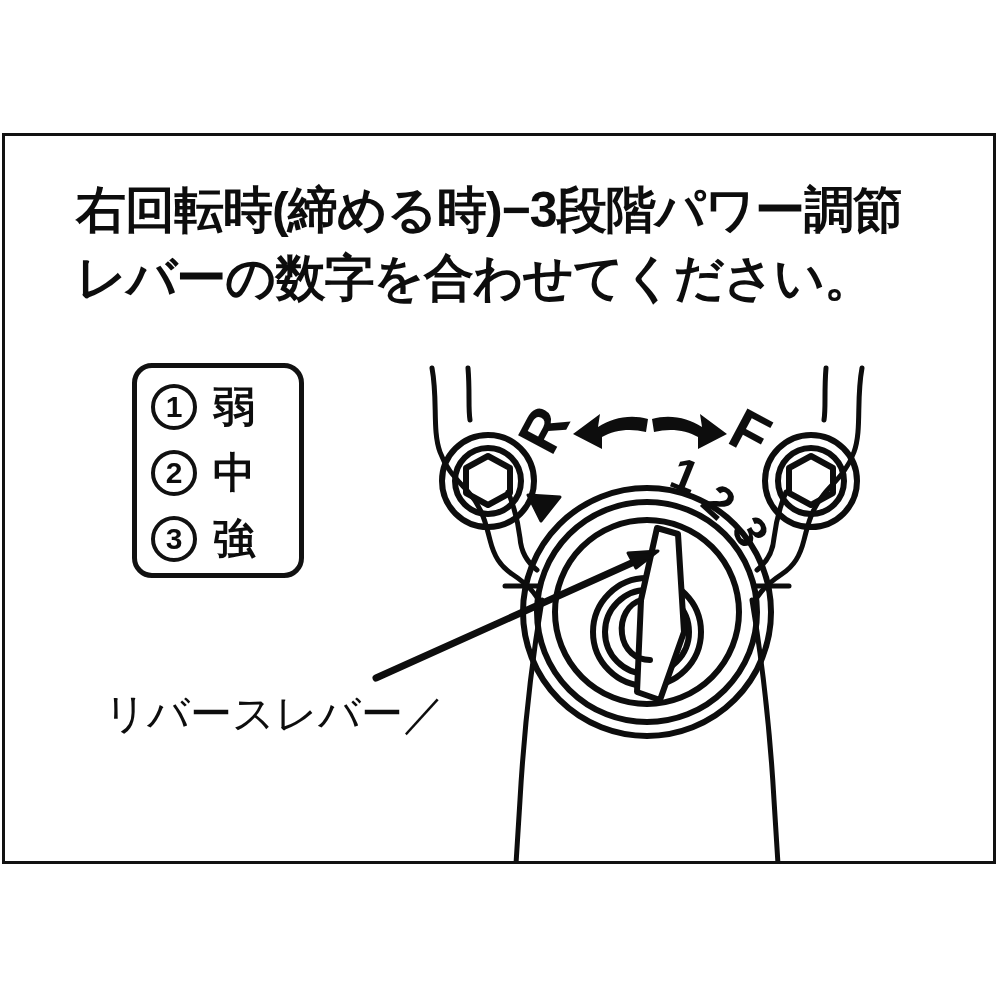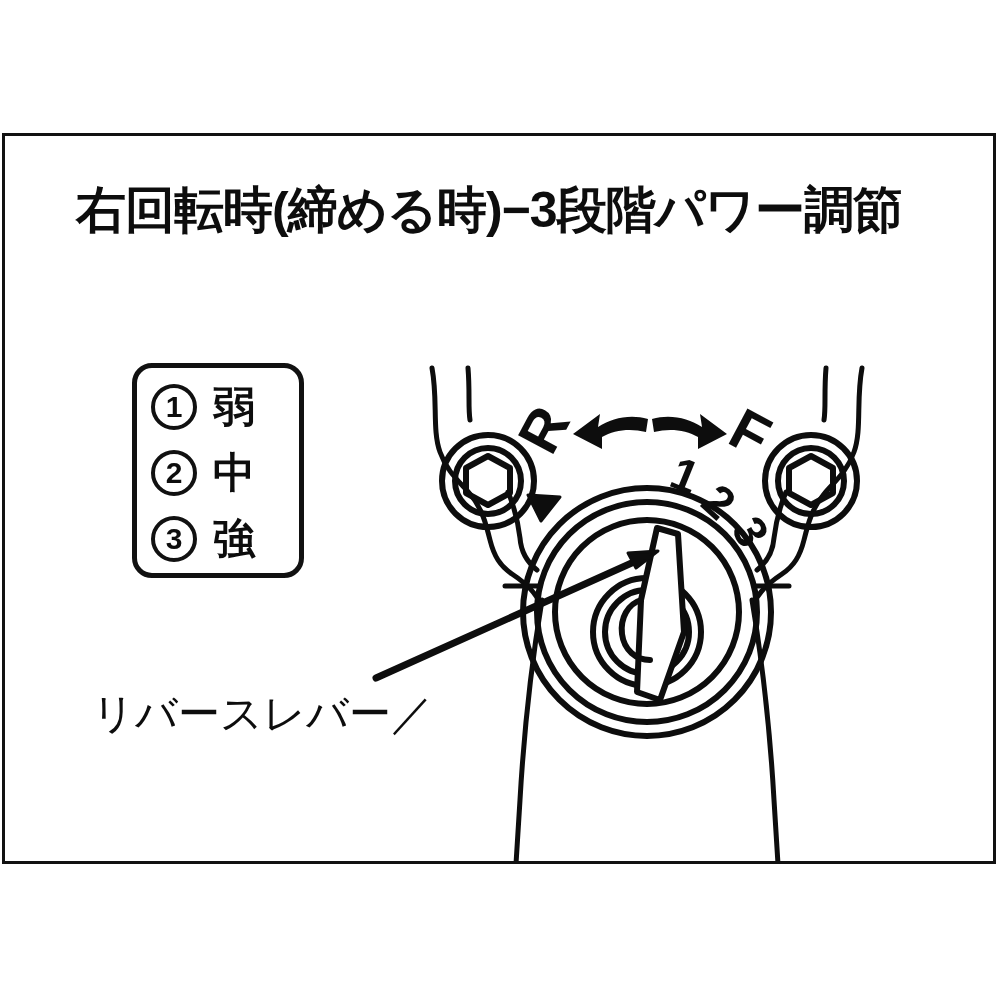--- a/index.html
+++ b/index.html
@@ -85,21 +85,21 @@
   .legend-word {
     margin-left: 16px;
     font-size: 42px;
     font-weight: 700;
     color: #0d0d0d;
     line-height: 1;
   }
   
   #caption {
     position: absolute;
-    left: 92px;
+    left: 104px;
     top: 682px;
     width: 520px;
   }
   #caption .cline {
     display: block;
     font-size: 42px;
     line-height: 64px;
     letter-spacing: 0px;
     color: #0d0d0d;
     white-space: nowrap;
@@ -121,20 +121,21 @@
 </style>
 </head>
 <body>
 
 <div id="page">
 
   <div id="frame"></div>
 
   <div id="heading">
     <span class="hline">右回転時(締める時)−3段階パワー調節</span>
+    <span class="hline">レバーの数字を合わせてください。</span>
   </div>
 
   <div id="legend-box">
     <div class="legend-row">
       <span class="legend-num">1</span>
       <span class="legend-word">弱</span>
     </div>
     <div class="legend-row">
       <span class="legend-num">2</span>
       <span class="legend-word">中</span>

